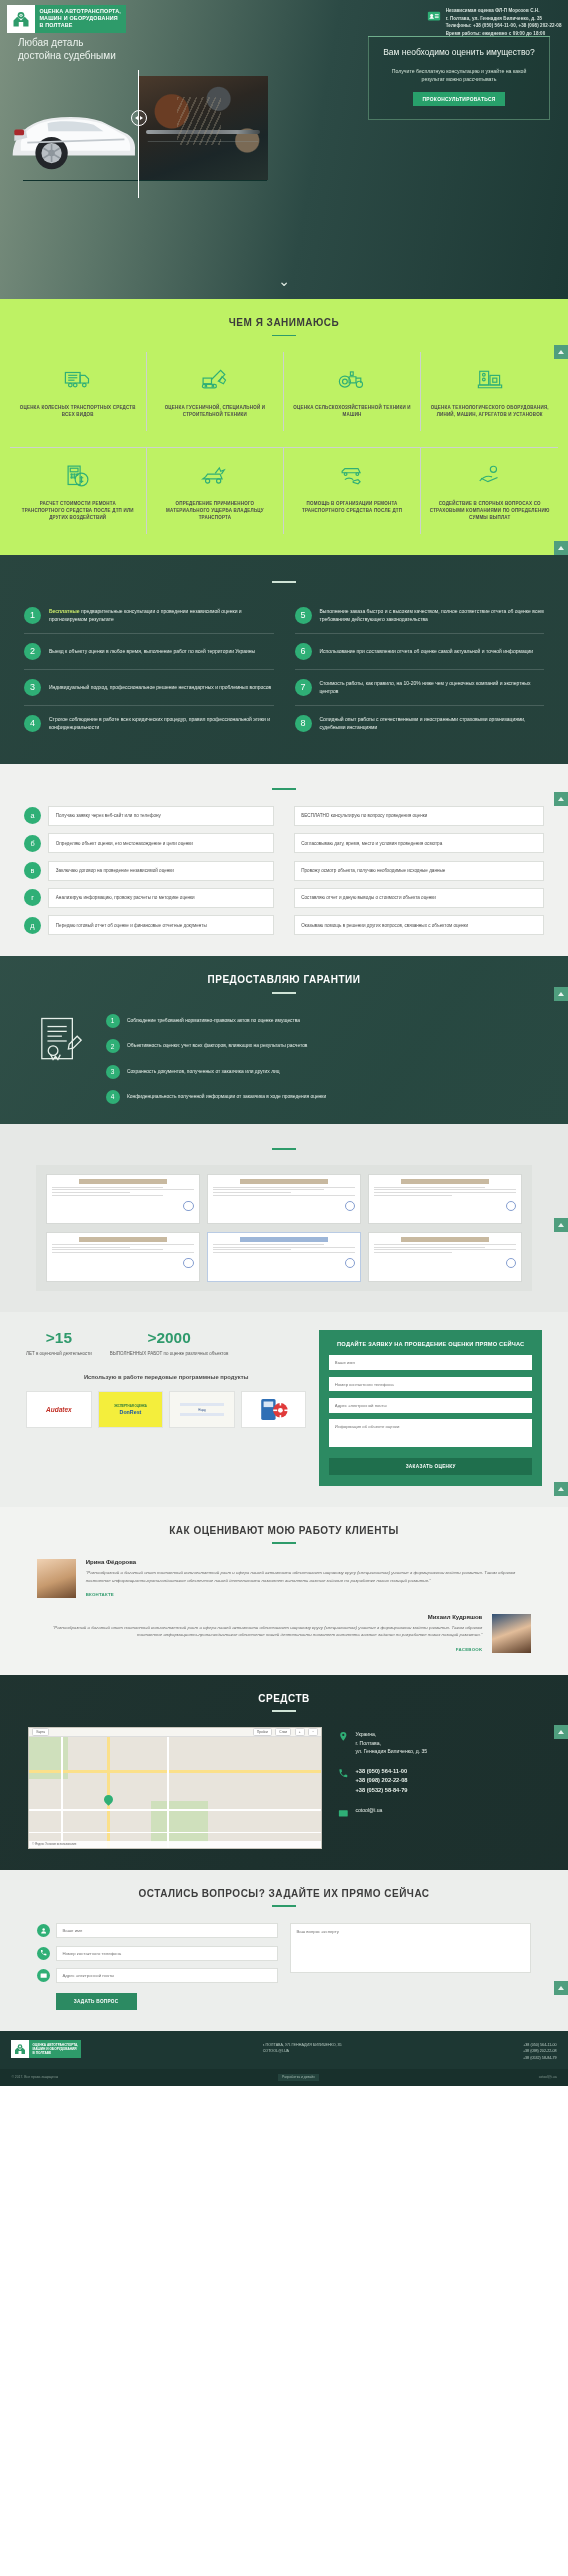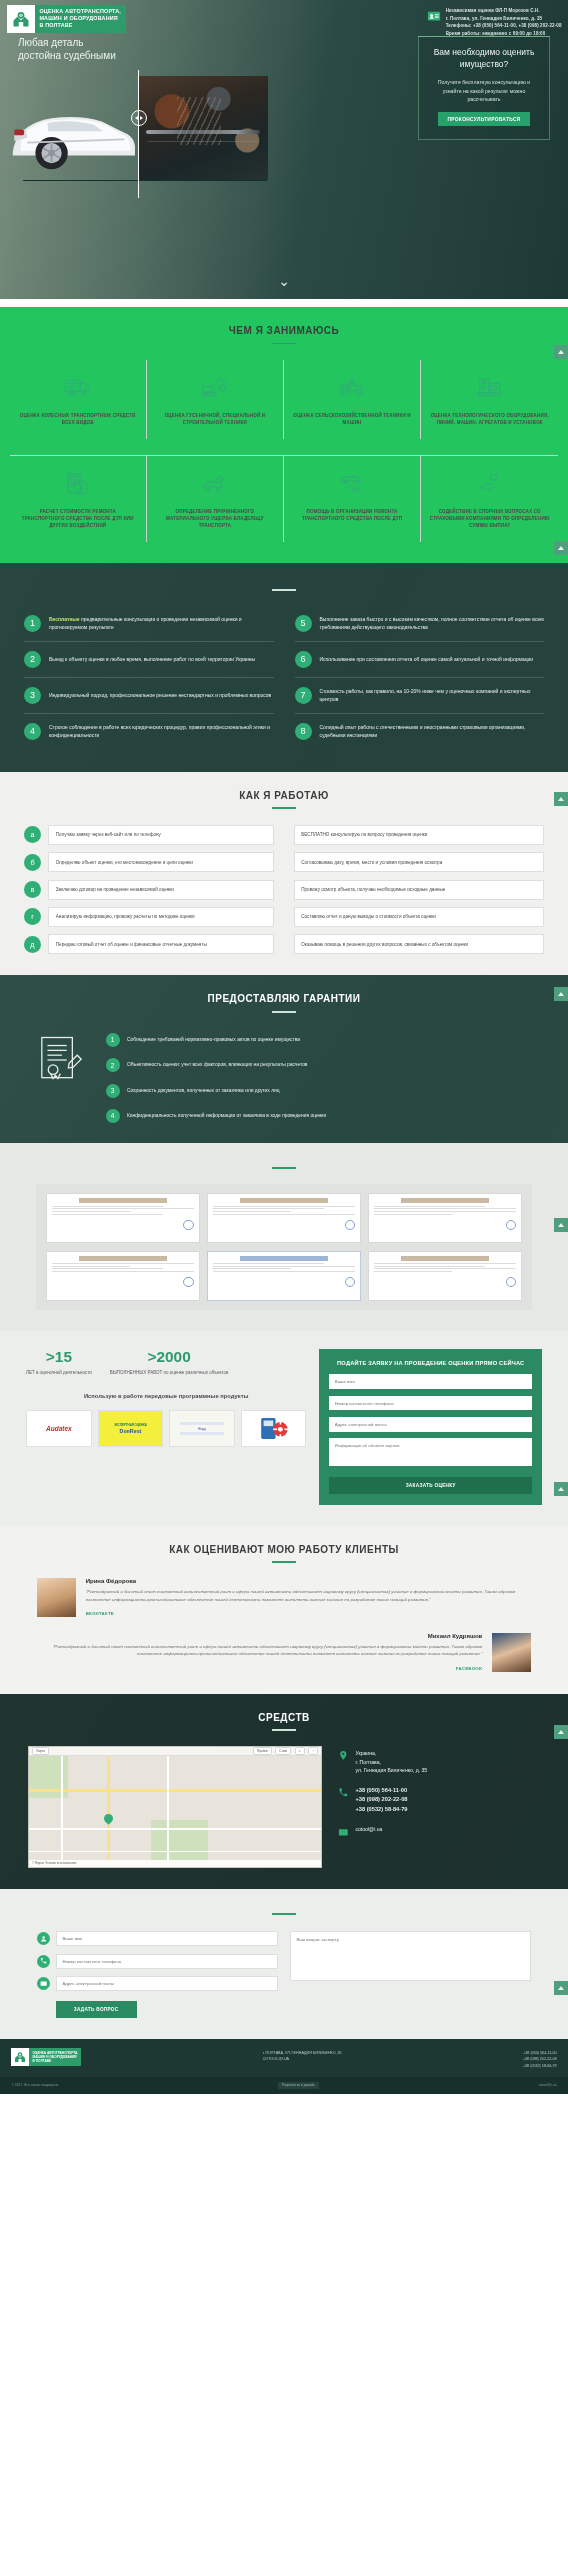--- a/index.html
+++ b/index.html
@@ -71,21 +71,21 @@
     border: 1.1px solid #fff; background: rgba(255,255,255,.08); z-index: 5;
     display: flex; align-items: center; justify-content: center; gap: 1.6px;
   }
   .split-knob i { width: 0; height: 0; border-top: 2.4px solid transparent; border-bottom: 2.4px solid transparent; }
   .split-knob i.l { border-right: 3.2px solid #fff; }
   .split-knob i.r { border-left: 3.2px solid #fff; }
   .ground-line { position: absolute; left: 23px; top: 117px; width: 244px; height: 1.3px; background: #0f312c; z-index: 3; }
 
   
   .cta-card {
-    position: absolute; right: 18px; top: 36px; width: 132px; z-index: 6;
+    position: absolute; right: 18px; top: 36px; width: 182px; z-index: 6;
     border: 0.8px solid #4d7a64; border-top: 0; padding: 11.4px 13px 13px;
     text-align: center; background: rgba(24,52,48,.30);
   }
   .cta-card:before{
     content:""; position:absolute; left:-0.8px; right:-0.8px; top:0; height:0.8px; background:#6fae8c;
   }
   .cta-title { color: #eef6f0; font-size: 8.5px; line-height: 1.4; font-weight: 400; }
   .cta-sub { color: #cfe0d5; font-size: 5.2px; line-height: 1.55; margin-top: 7.3px; }
   .cta-btn {
     display: inline-block; margin-top: 9px; background: #28a06b; color: #fff;
@@ -101,21 +101,21 @@
   .sec { padding: 18px 0 21px; }
   .sec-title {
     text-align: center; font-size: 10px; font-weight: 700; letter-spacing: 0.5px;
     color: #3c3c3c;
   }
   .sec-title.on-dark { color: #fff; }
   .sec-rule { width: 24px; height: 1.9px; background: #2e9b6a; margin: 6.5px auto 0; }
   .sec-rule.light { background: #cfe3d6; }
 
   
-  .services { background: #22c55e; margin-top: 8px; }
+  .services { background: #bef264; }
   .svc-grid { display: grid; grid-template-columns: repeat(4,1fr); margin-top: 16px; padding: 0 9.7px; }
   .svc-cell {
     padding: 11.4px 8px 13px; text-align: center; border-right: 0.8px solid #cdd2ce;
     display: flex; flex-direction: column; align-items: center;
   }
   .svc-cell:nth-child(4n) { border-right: 0; }
   .svc-row2 .svc-cell { border-top: 0.8px solid #cdd2ce; }
   .svc-ico { height: 32px; display: flex; align-items: center; justify-content: center; }
   .svc-label {
     margin-top: 8px; font-size: 4.5px; line-height: 1.6; font-weight: 700;
@@ -555,21 +555,20 @@
         <div class="rtext">Строгое соблюдение в работе всех юридических процедур, правил профессиональной этики и конфиденциальности</div>
       </div>
       <div class="reason-item last">
         <div class="rnum">8</div>
         <div class="rtext">Солидный опыт работы с отечественными и иностранными страховыми организациями, судебными инстанциями</div>
       </div>
     </div>
   </section>
 
   <section class="sec howwork">
-    <h2 class="sec-title">КАК Я РАБОТАЮ</h2>
     <div class="sec-rule"></div>
 
     <div class="how-grid">
       <div class="how-item">
         <div class="hnum">а</div>
         <div class="hbox">Получаю заявку через веб-сайт или по телефону</div>
       </div>
       <div class="how-item">
         <div class="hbox">БЕСПЛАТНО консультирую по вопросу проведения оценки</div>
       </div>
@@ -839,20 +838,21 @@
                 <path d="M3 5h18a1 1 0 0 1 1 1v12a1 1 0 0 1-1 1H3a1 1 0 0 1-1-1V6a1 1 0 0 1 1-1zm9 8L3.5 7h17z"></path>
               </svg>
           </span>
           <div class="ci-text">cotool@i.ua</div>
         </div>
       </div>
     </div>
   </section>
 
   <section class="qsec">
+    <h2 class="sec-title">ОСТАЛИСЬ ВОПРОСЫ? ЗАДАЙТЕ ИХ ПРЯМО СЕЙЧАС</h2>
     <div class="sec-rule"></div>
 
     <div class="q-form">
       <div class="q-left">
         <div class="q-field">
           <span class="q-ico">
             <svg width="7.3" height="7.3" viewBox="0 0 24 24" fill="#fff">
                 <circle cx="12" cy="8" r="4"></circle>
                 <path d="M4 21c0-4.4 3.6-7 8-7s8 2.6 8 7z"></path>
               </svg>

